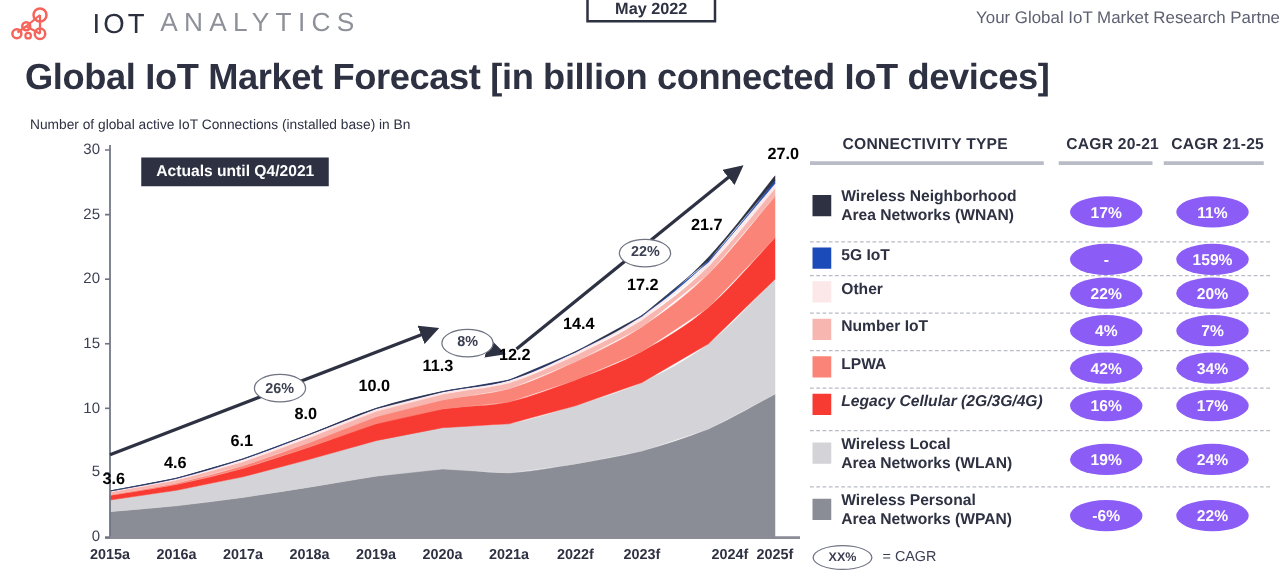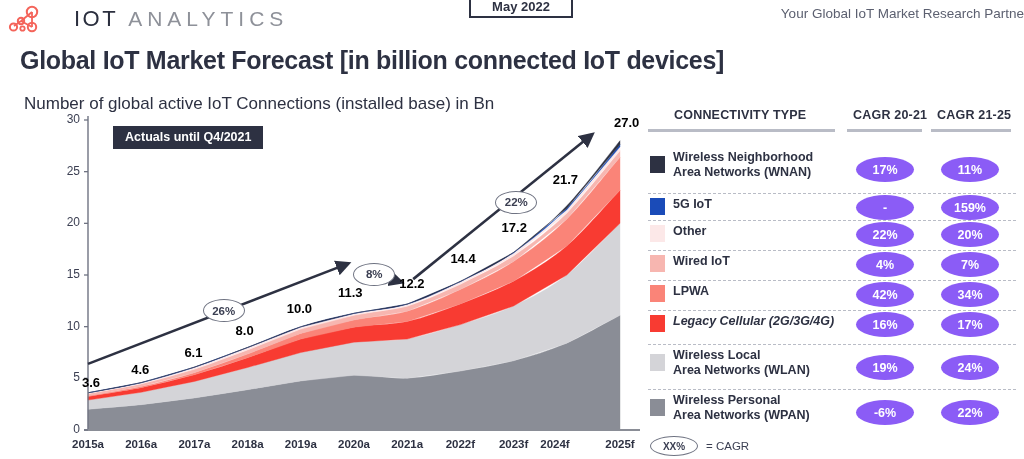--- a/index.html
+++ b/index.html
@@ -24,26 +24,26 @@
     display: flex; align-items: center; justify-content: center;
     font-size: 13px; font-weight: bold; color: #2d3142;
   }
   .tagline {
     position: absolute; right: 0px; top: 6px;
     font-size: 13.5px; color: #5c6070; white-space: nowrap;
   }
 
   .main-title {
     position: absolute; left: 20px; top: 46px;
-    font-size: 25px; font-weight: bold; color: #2d3142;
+    font-size: 29px; font-weight: bold; color: #2d3142;
     letter-spacing: -0.3px; white-space: nowrap; text-align: center;
   }
   .subtitle {
     position: absolute; left: 24px; top: 94px;
-    font-size: 17px; color: #2d3142; white-space: nowrap; text-align: center;
+    font-size: 11px; color: #2d3142; white-space: nowrap; text-align: center;
   }
 
   
   #chart-area { position: absolute; left: 0px; top: 110px; width: 655px; height: 349px; }
   .chart-svg { position: absolute; left: 0; top: 0; }
 
   .actuals-badge {
     position: absolute; left: 113px; top: 16px;
     background: #2d3142; color: #ffffff;
     font-size: 12.5px; font-weight: bold;
@@ -164,21 +164,21 @@
     <div id="xtick-layer">
         <div class="xtick" style="left: 60px; top: 328px;">2015a</div>
         <div class="xtick" style="left: 113.2px; top: 328px;">2016a</div>
         <div class="xtick" style="left: 166.4px; top: 328px;">2017a</div>
         <div class="xtick" style="left: 219.6px; top: 328px;">2018a</div>
         <div class="xtick" style="left: 272.8px; top: 328px;">2019a</div>
         <div class="xtick" style="left: 326px; top: 328px;">2020a</div>
         <div class="xtick" style="left: 379.2px; top: 328px;">2021a</div>
         <div class="xtick" style="left: 432.4px; top: 328px;">2022f</div>
         <div class="xtick" style="left: 485.6px; top: 328px;">2023f</div>
-        <div class="xtick" style="left: 527px; top: 328px;">2024f</div>
+        <div class="xtick" style="left: 556px; top: 328px;">2024f</div>
         <div class="xtick" style="left: 592px; top: 328px;">2025f</div>
       </div>
     <div id="dlabel-layer">
         <div class="dlabel" style="left: 82px; top: 264.8px;">3.6</div>
         <div class="dlabel" style="left: 131.2px; top: 252.467px;">4.6</div>
         <div class="dlabel" style="left: 184.4px; top: 234.967px;">6.1</div>
         <div class="dlabel" style="left: 235.6px; top: 213.333px;">8.0</div>
         <div class="dlabel" style="left: 286.8px; top: 190.667px;">10.0</div>
         <div class="dlabel" style="left: 338px; top: 175.233px;">11.3</div>
         <div class="dlabel" style="left: 399.2px; top: 165.933px; text-align: center;">12.2</div>
@@ -227,21 +227,21 @@
           <div class="lg-label" style="top: 0px;">
             <div>Other</div>
           </div>
           <div class="pill" style="left: 208px; top: -2px;">22%</div>
           <div class="pill" style="left: 293px; top: -2px;">20%</div>
         </div>
         <div class="lg-sep" style="top: 142px;"></div>
         <div class="lg-row" style="top: 146px; height: 30px;">
           <div class="lg-swatch" style="background: rgb(247, 182, 176); top: 1px;"></div>
           <div class="lg-label" style="top: 0px;">
-            <div>Wired IoT</div>
+            <div>Number IoT</div>
           </div>
           <div class="pill" style="left: 208px; top: -2px;">4%</div>
           <div class="pill" style="left: 293px; top: -2px;">7%</div>
         </div>
         <div class="lg-sep" style="top: 172px;"></div>
         <div class="lg-row" style="top: 176px; height: 30px;">
           <div class="lg-swatch" style="background: rgb(250, 132, 120); top: 1px;"></div>
           <div class="lg-label" style="top: 0px;">
             <div>LPWA</div>
           </div>

